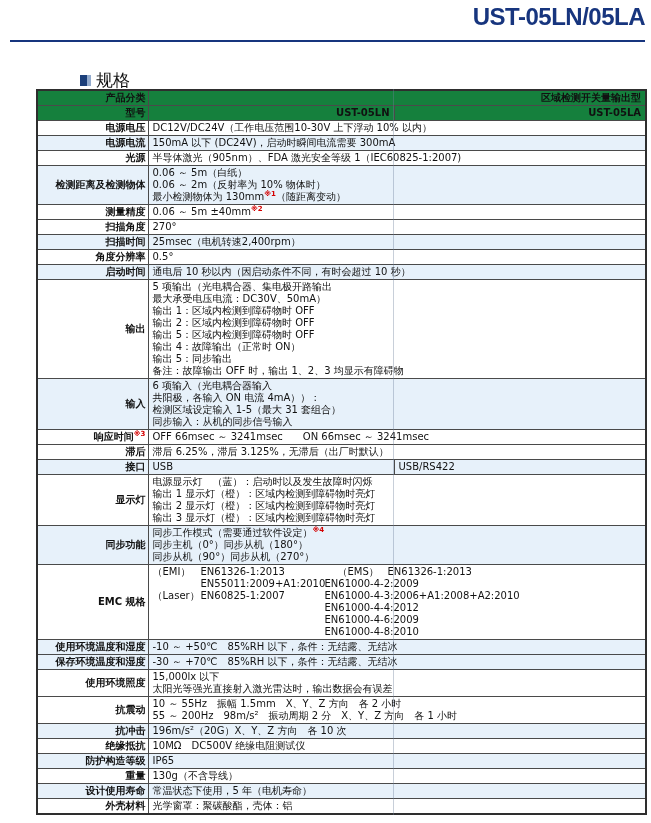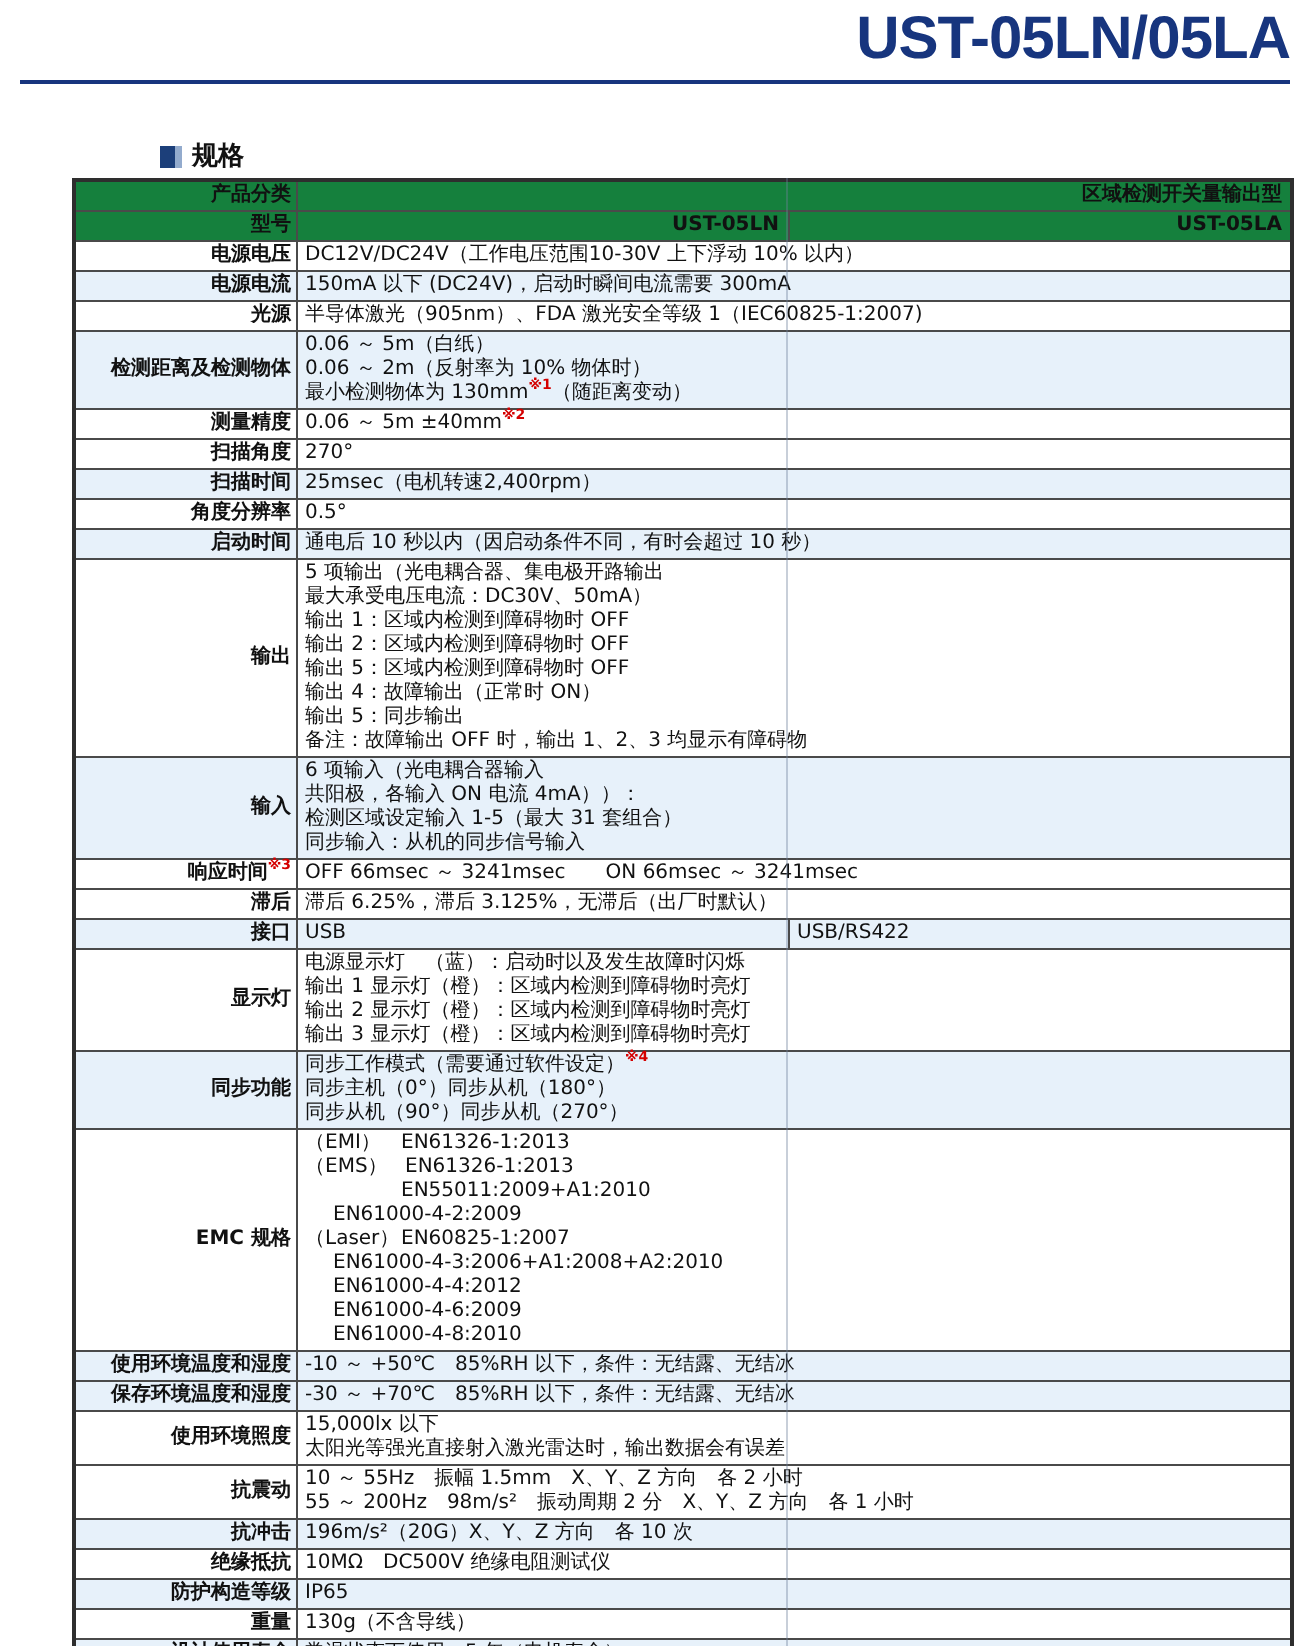--- a/index.html
+++ b/index.html
@@ -6,30 +6,30 @@
   body{
     width:651px;height:823px;position:relative;
     font-family:"DejaVu Sans","Liberation Sans",sans-serif;
     color:#111;
     -webkit-font-smoothing:antialiased;
   }
   .page{position:relative;width:651px;height:823px;overflow:hidden;}
 
   .title{
     position:absolute;top:3px;right:6px;
-    font-size:30px;font-weight:bold;color:#17357e;
+    font-size:24px;font-weight:bold;color:#17357e;
     letter-spacing:-0.5px;white-space:nowrap;
     font-family:"Liberation Sans","DejaVu Sans",sans-serif;
   }
   .rule{position:absolute;top:40px;left:10px;width:635px;height:2px;background:#17357e;}
 
   .heading{
     position:absolute;top:69px;left:33px;
     display:flex;align-items:center;gap:5px;
-    font-size:13px;font-weight:bold;color:#111;padding-left:47px;
+    font-size:17px;font-weight:normal;color:#111;padding-left:47px;
   }
   .sq{width:11px;height:11px;flex:none;
       background:linear-gradient(90deg,#1c3f7a 68%,#93abcd 68%);}
 
   .tablewrap{position:absolute;top:89px;left:36px;width:609px;}
   table{
     border-collapse:collapse;width:609px;table-layout:fixed;
     font-size:10px;line-height:12px;
     border:2px solid #2e2e2e;
   }
@@ -40,26 +40,26 @@
   }
   td.lbl{font-weight:bold;text-align:right;padding:1px 2px;}
   tr.shade td{background:#e7f1fa;}
   tr.hdr td{background:#15803d;font-weight:bold;text-align:right;}
   td.center{text-align:center;font-weight:bold;}
   .line{min-height:12px;white-space:nowrap;}
   sup.fm{color:#d40000;font-size:7px;line-height:0;vertical-align:super;font-weight:bold;}
   .lbl sup.fm{font-weight:bold;}
 
   
-  .emc-line{display:flex;flex-direction:column;}
+  .emc-line{display:flex;}
   .emc-left{width:158px;flex:none;display:flex;}
   .emc-a{width:48px;flex:none;white-space:nowrap;}
   .emc-b{white-space:nowrap;}
   .emc-right{flex:1;display:flex;}
-  .emc-c{width:50px;flex:none;white-space:nowrap;}
+  .emc-c{width:50px;flex:none;white-space:nowrap;margin-left:27px;}
   .emc-d{white-space:nowrap;}
   .emc-indent{padding-left:14px;}
 
   
   .col-divider{
     position:absolute;top:0;bottom:0;left:357px;width:1px;
     background:rgba(110,130,155,0.38);pointer-events:none;
   }
 </style>
 </head>

